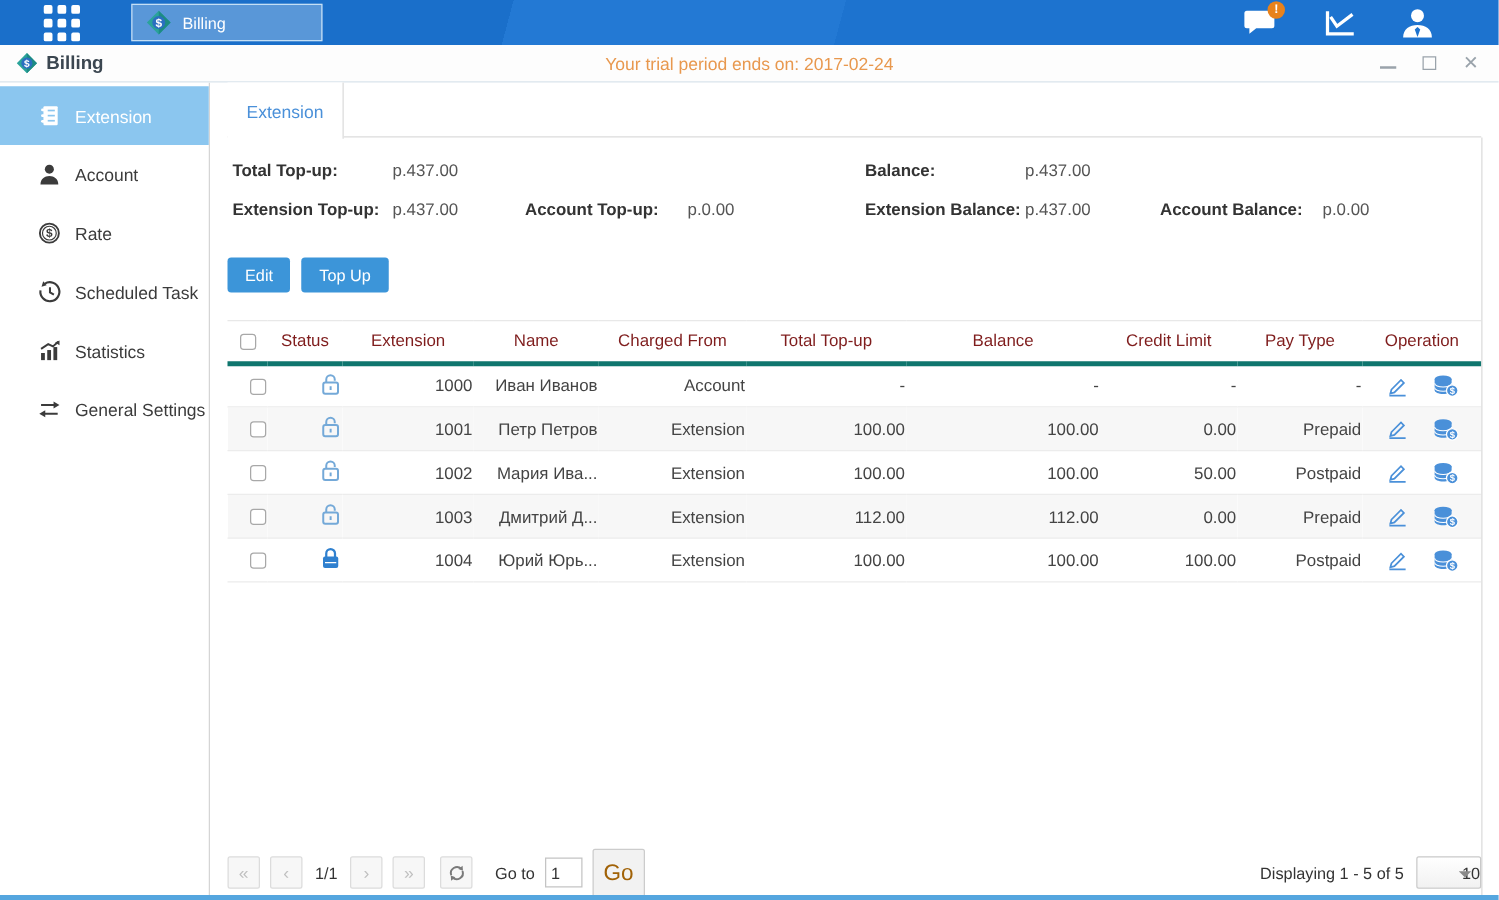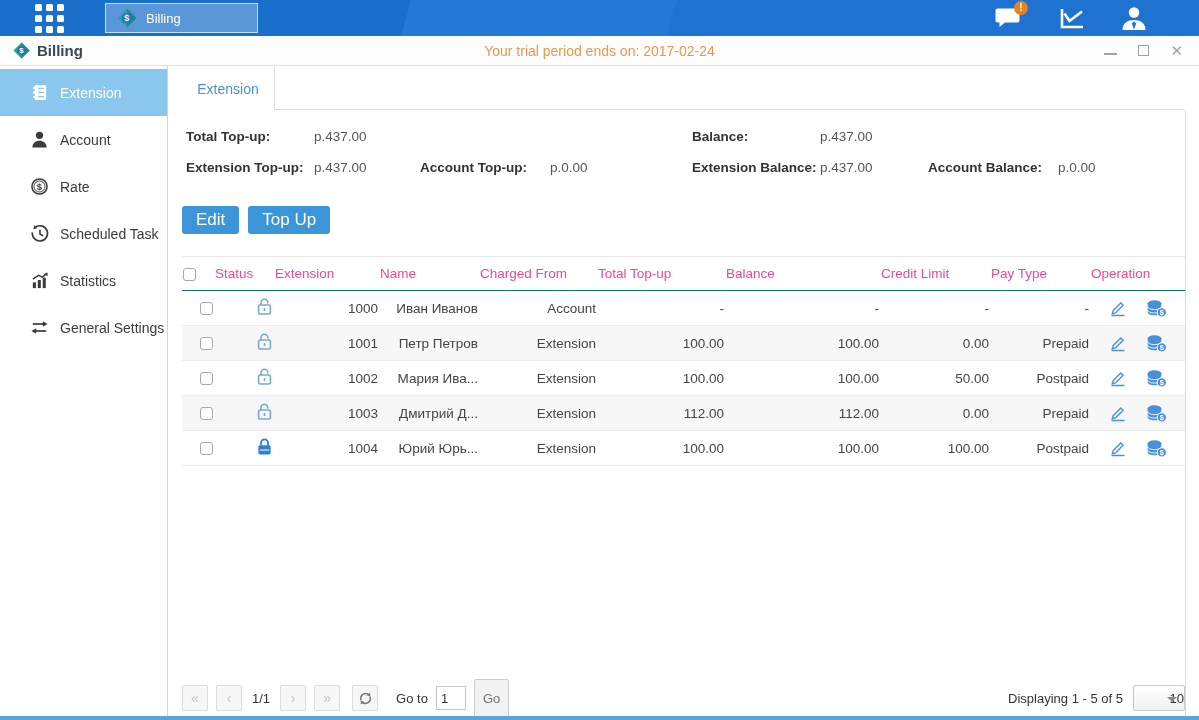--- a/index.html
+++ b/index.html
@@ -70,49 +70,49 @@
   .summary .lbl { font-weight:bold; color:#333; }
   .summary .val { color:#555; }
   .r1 { top:2px; } .r2 { top:33px; }
   .c1 { left:4px; } .c2 { left:132px; } .c3 { left:238px; } .c4 { left:368px; }
   .c5 { left:510px; } .c6 { left:638px; } .c7 { left:746px; } .c8 { left:876px; }
 
   
   .toolbar { margin-top:13px; display:flex; gap:9px; }
   .btn-blue {
     background:#3c95d9; color:#fff; border:none; border-radius:3px; height:28px;
-    padding:0 14px; font-size:17px; font-family:inherit; cursor:pointer;
+    padding:0 14px; font-size:13px; font-family:inherit; cursor:pointer;
   }
 
   
   table { width:100%; border-collapse:collapse; table-layout:fixed; margin-top:22px; font-size:13.5px; }
   thead th {
-    height:34px; font-weight:normal; color:#ec4899; text-align:left;
-    border-top:1px solid #e8e8e8; border-bottom:1px solid #0f766e;
+    height:34px; font-weight:normal; color:#7f1d1d; text-align:center;
+    border-top:1px solid #e8e8e8; border-bottom:4px solid #0f766e;
   }
   tbody td { height:35px; text-align:right; color:#444; border-bottom:1px solid #ececec; overflow:hidden; white-space:nowrap; }
   tbody tr:nth-child(even) { background:#f7f7f7; }
   .cb { display:inline-block; width:13px; height:13px; border:1px solid #a8a8a8; border-radius:3px; background:#fff; cursor:pointer; vertical-align:middle; }
   .status-cell .lock-closed-icon { display:none; }
   .status-cell.locked .lock-closed-icon { display:inline; }
   .op-icons { display:flex; justify-content:center; align-items:center; gap:19px; }
   .op-icons svg { cursor:pointer; }
 
   
   .pagebar { position:absolute; left:14px; right:14px; bottom:4px; height:28px; display:flex; align-items:center; font-size:13px; color:#333; }
   .pg-btn {
     width:26px; height:26px; background:#f7f7f7; border:1px solid #dcdcdc; border-radius:2px;
     display:flex; align-items:center; justify-content:center; cursor:pointer;
     color:#c0c0c0; font-size:14px; margin-right:8px; flex:none;
   }
   .pg-indicator { margin:0 10px 0 2px; color:#333; }
   .pg-refresh { margin-left:4px; }
   .goto-label { margin:0 8px 0 10px; }
   .goto-input { width:30px; height:24px; border:1px solid #c4c4c4; font-size:13px; font-family:inherit; padding:0 4px; color:#333; }
-  .go-btn { margin-left:8px; height:39px; padding:0 8px; background:#f2f2f2; border:1px solid #ccc; border-radius:2px; font-size:13px; font-family:inherit; color:#737373; cursor:pointer; }
+  .go-btn { margin-left:8px; height:39px; padding:0 8px; background:#f2f2f2; border:1px solid #ccc; border-radius:2px; font-size:18px; font-family:inherit; color:#a16207; cursor:pointer; }
   .pg-right { margin-left:auto; display:flex; align-items:center; gap:10px; }
   .size-select {
     width:52px; height:26px; border:1px solid #c9c9c9; border-radius:2px; background:linear-gradient(#fff,#f1f1f1);
     display:flex; align-items:center; padding-left:8px; position:relative; cursor:pointer; color:#333;justify-content:flex-end;
   }
   .size-select .tri { position:absolute; right:7px; top:11px; width:0; height:0; border-left:5px solid transparent; border-right:5px solid transparent; border-top:5px solid #8a8a8a; }
 
   .bottom-strip { position:absolute; left:0; right:0; bottom:0; height:4px; background:#55a6df; }
 </style>
 </head>

